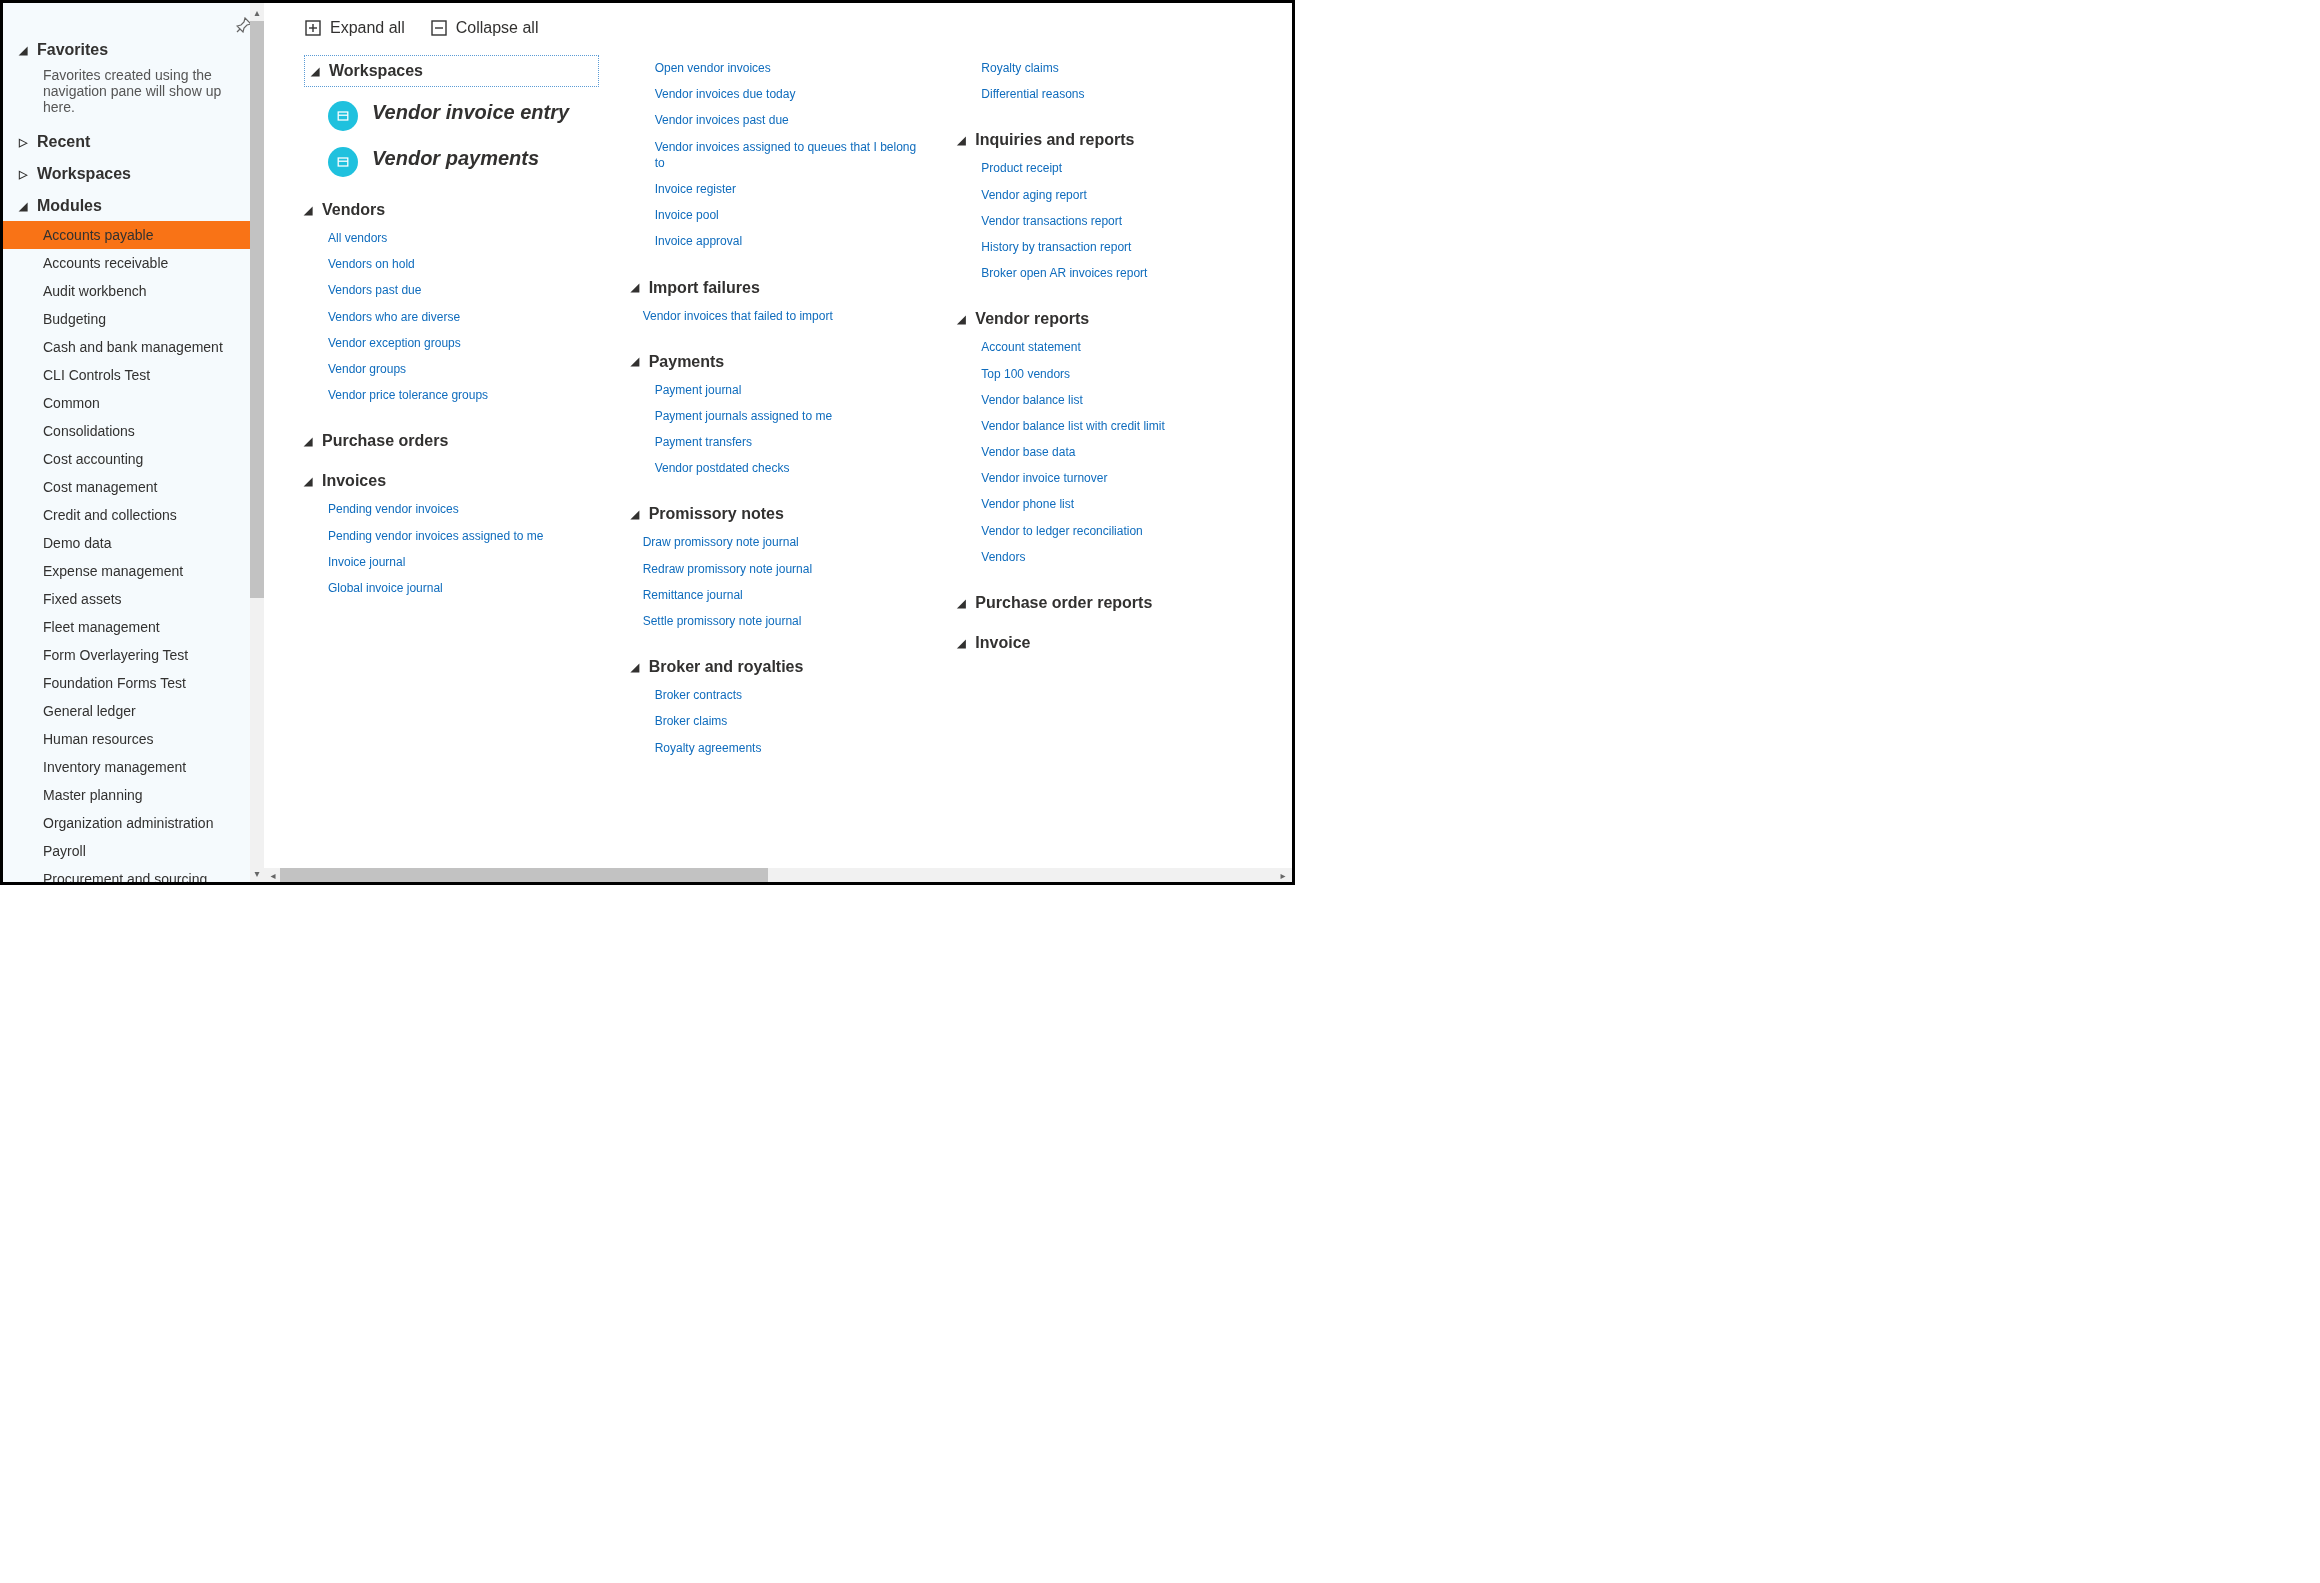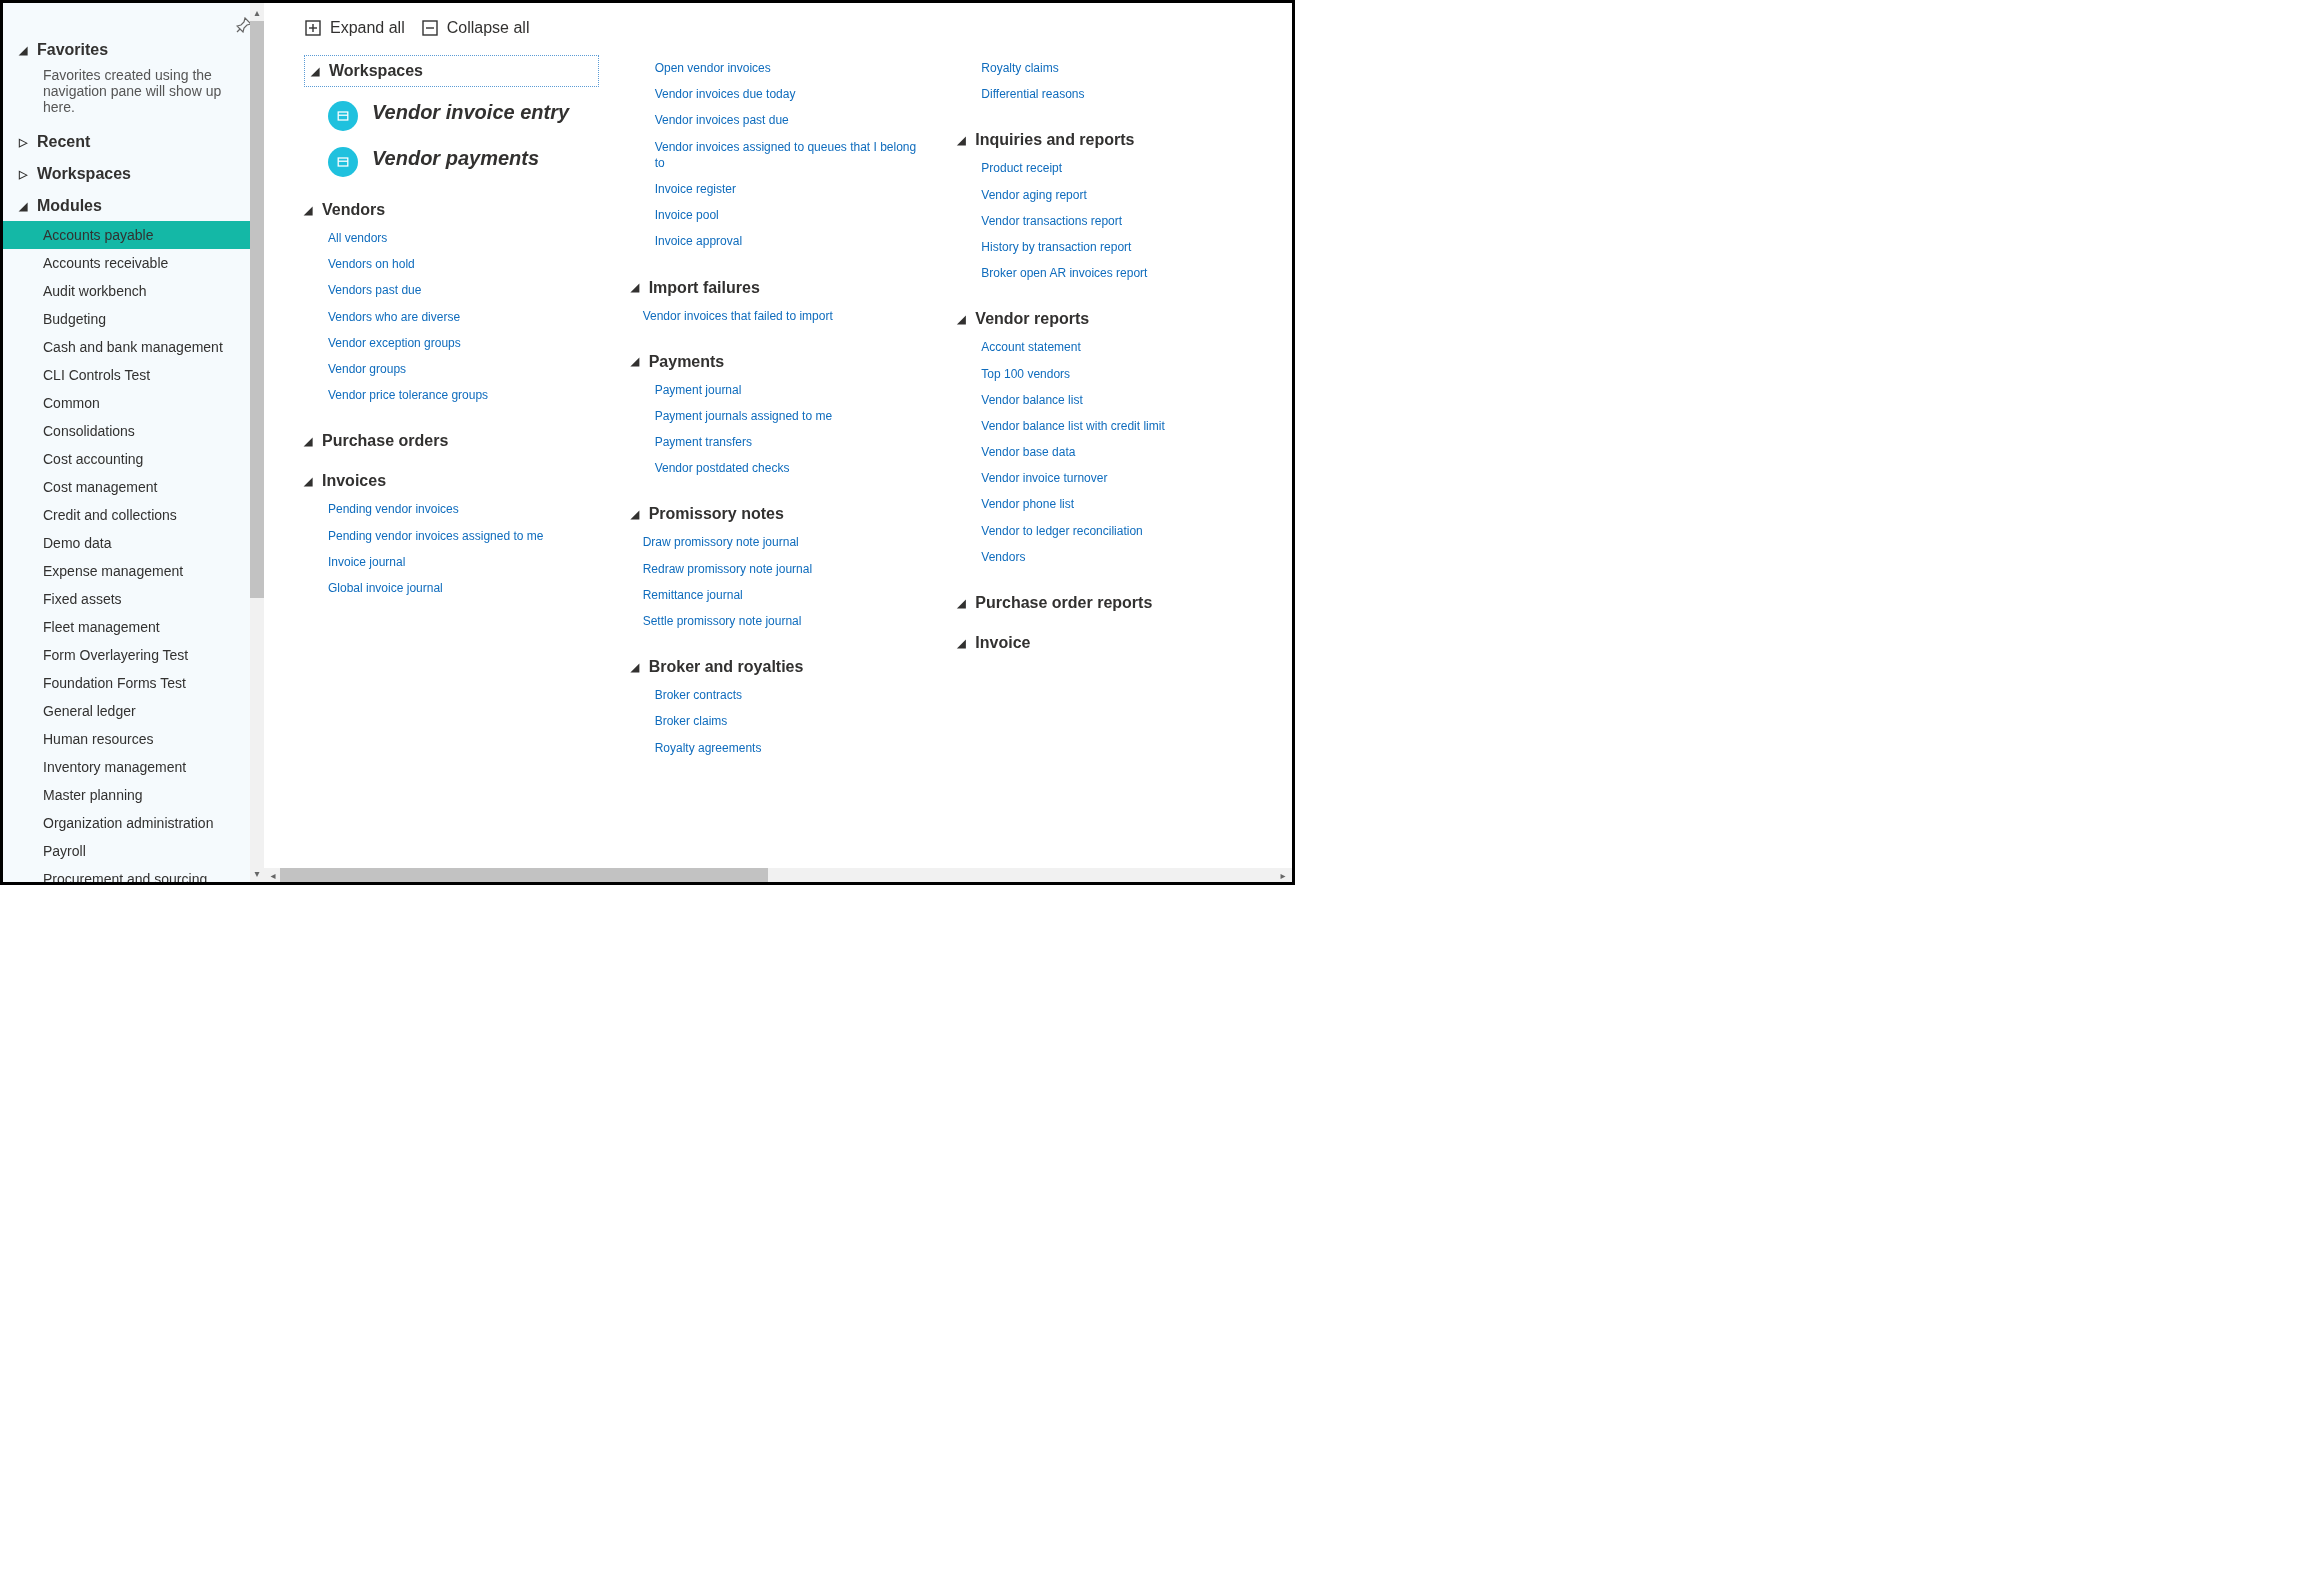--- a/index.html
+++ b/index.html
@@ -47,21 +47,21 @@
     padding: 2px 10px 10px 40px;
     font-size: 14px;
     color: #555;
   }
   .module-list { }
   .module-item {
     padding: 6px 10px 6px 40px;
     cursor: pointer;
     font-size: 14px;
   }
-  .module-item.selected { background: #14b8a6; }
+  .module-item.selected { background: #f97316; }
   
   .scroll-track {
     position: absolute;
     right: 0; top: 0; bottom: 0;
     width: 14px;
     background: #f1f1f1;
   }
   .scroll-thumb {
     position: absolute;
     right: 0; top: 18px;
@@ -79,21 +79,21 @@
   .scroll-arrow.down{bottom:2px;}
   
   .main {
     flex: 1;
     position: relative;
     overflow: hidden;
   }
   .toolbar {
     display: flex;
     align-items: center;
-    gap: 16px;
+    gap: 25px;
     padding: 16px 16px 18px 40px;
     font-size: 16px;
   }
   .toolbar .tb-btn { display: flex; align-items: center; gap: 8px; cursor: pointer; }
   .tb-icon { width:18px; height:18px; display:inline-flex; align-items:center; justify-content:center; }
   .columns {
     display: flex;
     gap: 32px;
     padding: 0 40px 0 40px;
   }

